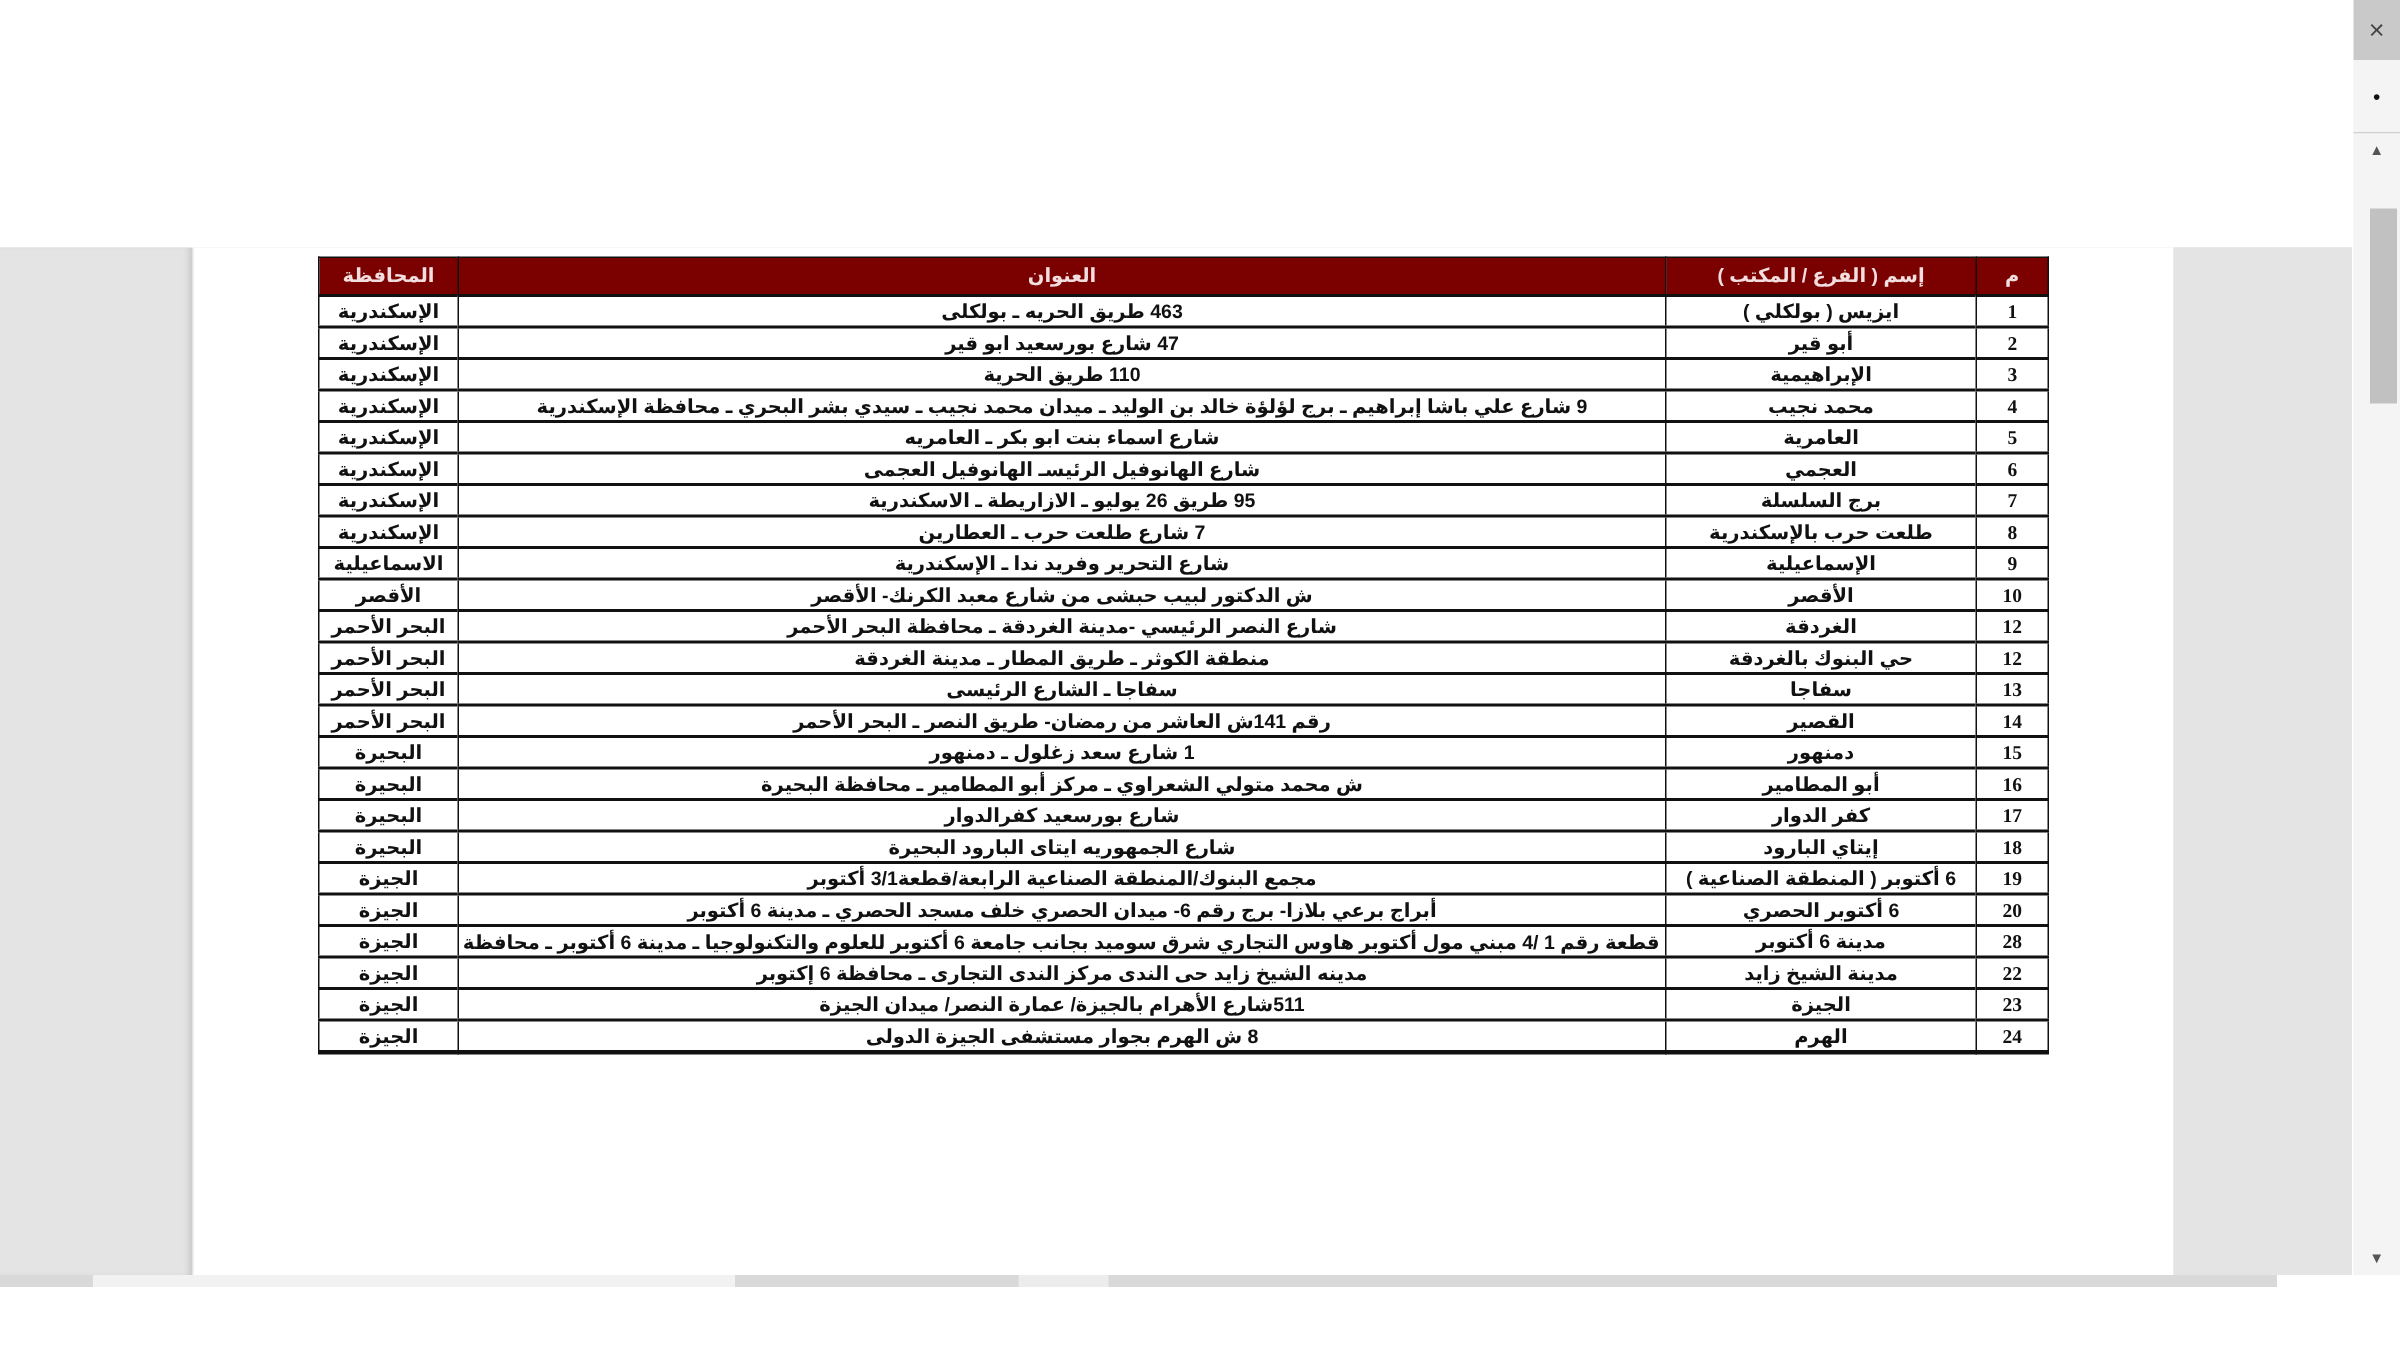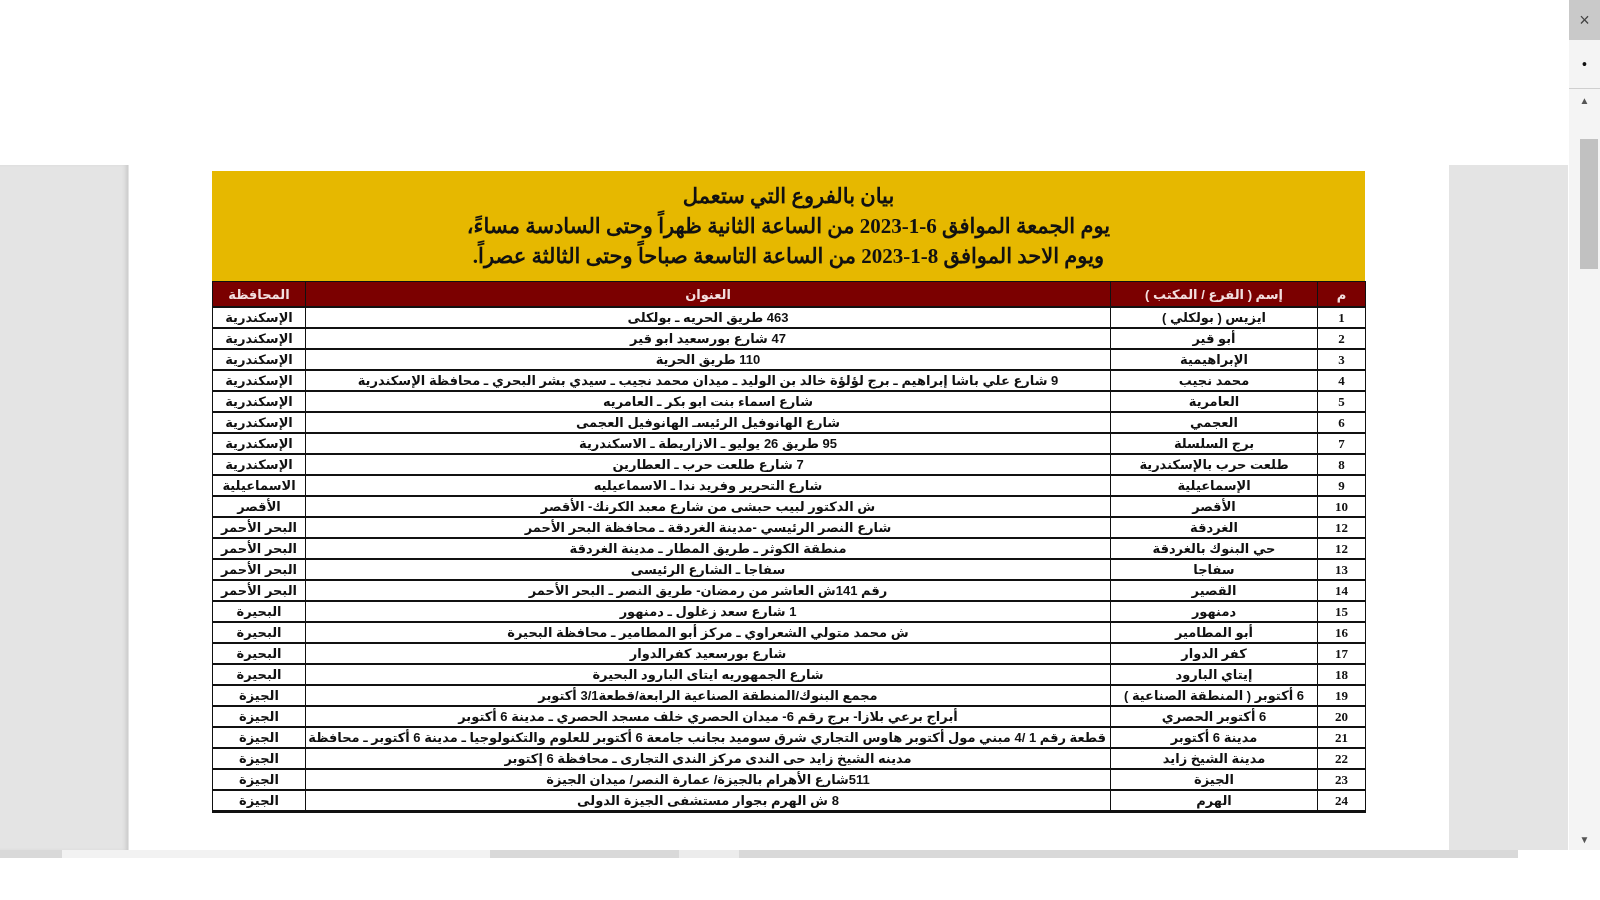--- a/index.html
+++ b/index.html
@@ -63,25 +63,20 @@
     <span>▼</span>
   </div>
 </div>
 <div class="hscroll">
   <div class="hscroll-thumb"></div>
   <div class="hscroll-gap"></div>
 </div>
 <div class="bottom-area"></div>
 
 <div class="doc">
-  <div class="banner">
-    <div>بيان بالفروع التي ستعمل</div>
-    <div>يوم الجمعة الموافق 6-1-2023 من الساعة الثانية ظهراً وحتى السادسة مساءً،</div>
-    <div>ويوم الاحد الموافق 8-1-2023 من الساعة التاسعة صباحاً وحتى الثالثة عصراً.</div>
-  </div>
   <table class="branches">
     <colgroup>
       <col class="c-num">
         <col class="c-name">
         <col class="c-addr">
         <col class="c-gov">
     </colgroup>
     <thead>
       <tr>
         <th>م</th>
@@ -135,21 +130,21 @@
         </tr>
         <tr>
           <td class="num">8</td>
           <td>طلعت حرب بالإسكندرية</td>
           <td>7 شارع طلعت حرب  ـ  العطارين</td>
           <td>الإسكندرية</td>
         </tr>
         <tr>
           <td class="num">9</td>
           <td>الإسماعيلية</td>
-          <td>شارع التحرير وفريد ندا ـ الاسماعيليه</td>
+          <td>شارع التحرير وفريد ندا ـ الإسكندرية</td>
           <td>الاسماعيلية</td>
         </tr>
         <tr>
           <td class="num">10</td>
           <td>الأقصر</td>
           <td>ش الدكتور لبيب حبشى من شارع معبد الكرنك- الأقصر</td>
           <td>الأقصر</td>
         </tr>
         <tr>
           <td class="num">12</td>
@@ -205,21 +200,21 @@
           <td>مجمع البنوك/المنطقة الصناعية الرابعة/قطعة3/1 أكتوبر</td>
           <td>الجيزة</td>
         </tr>
         <tr>
           <td class="num">20</td>
           <td>6 أكتوبر الحصري</td>
           <td>أبراج برعي بلازا- برج رقم 6- ميدان الحصري خلف مسجد الحصري ـ مدينة 6 أكتوبر</td>
           <td>الجيزة</td>
         </tr>
         <tr>
-          <td class="num">21</td>
+          <td class="num">28</td>
           <td>مدينة 6 أكتوبر</td>
           <td>قطعة رقم 1 /4 مبني مول أكتوبر هاوس التجاري شرق سوميد بجانب جامعة 6 أكتوبر للعلوم والتكنولوجيا ـ مدينة 6 أكتوبر ـ محافظة الجيزة</td>
           <td>الجيزة</td>
         </tr>
         <tr>
           <td class="num">22</td>
           <td>مدينة الشيخ زايد</td>
           <td>مدينه الشيخ زايد حى الندى مركز الندى التجارى ـ محافظة 6 إكتوبر</td>
           <td>الجيزة</td>
         </tr>

